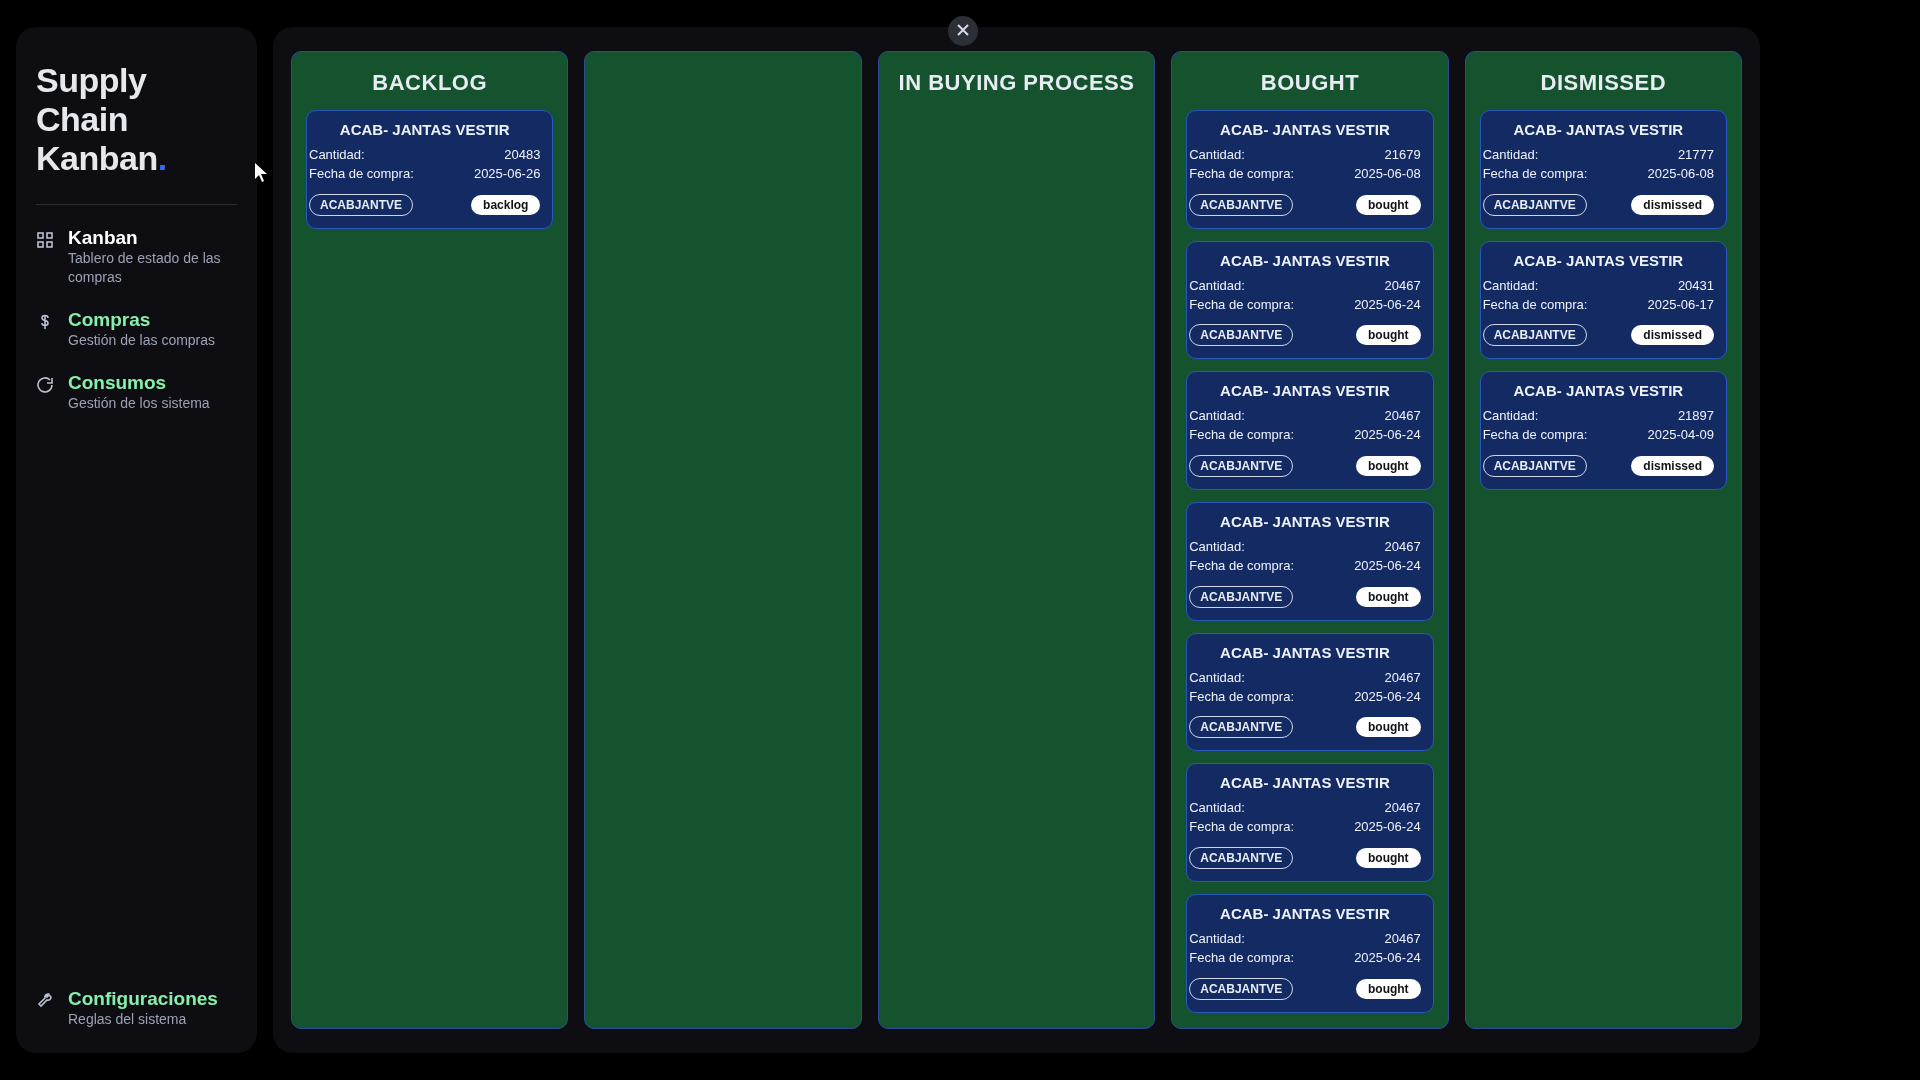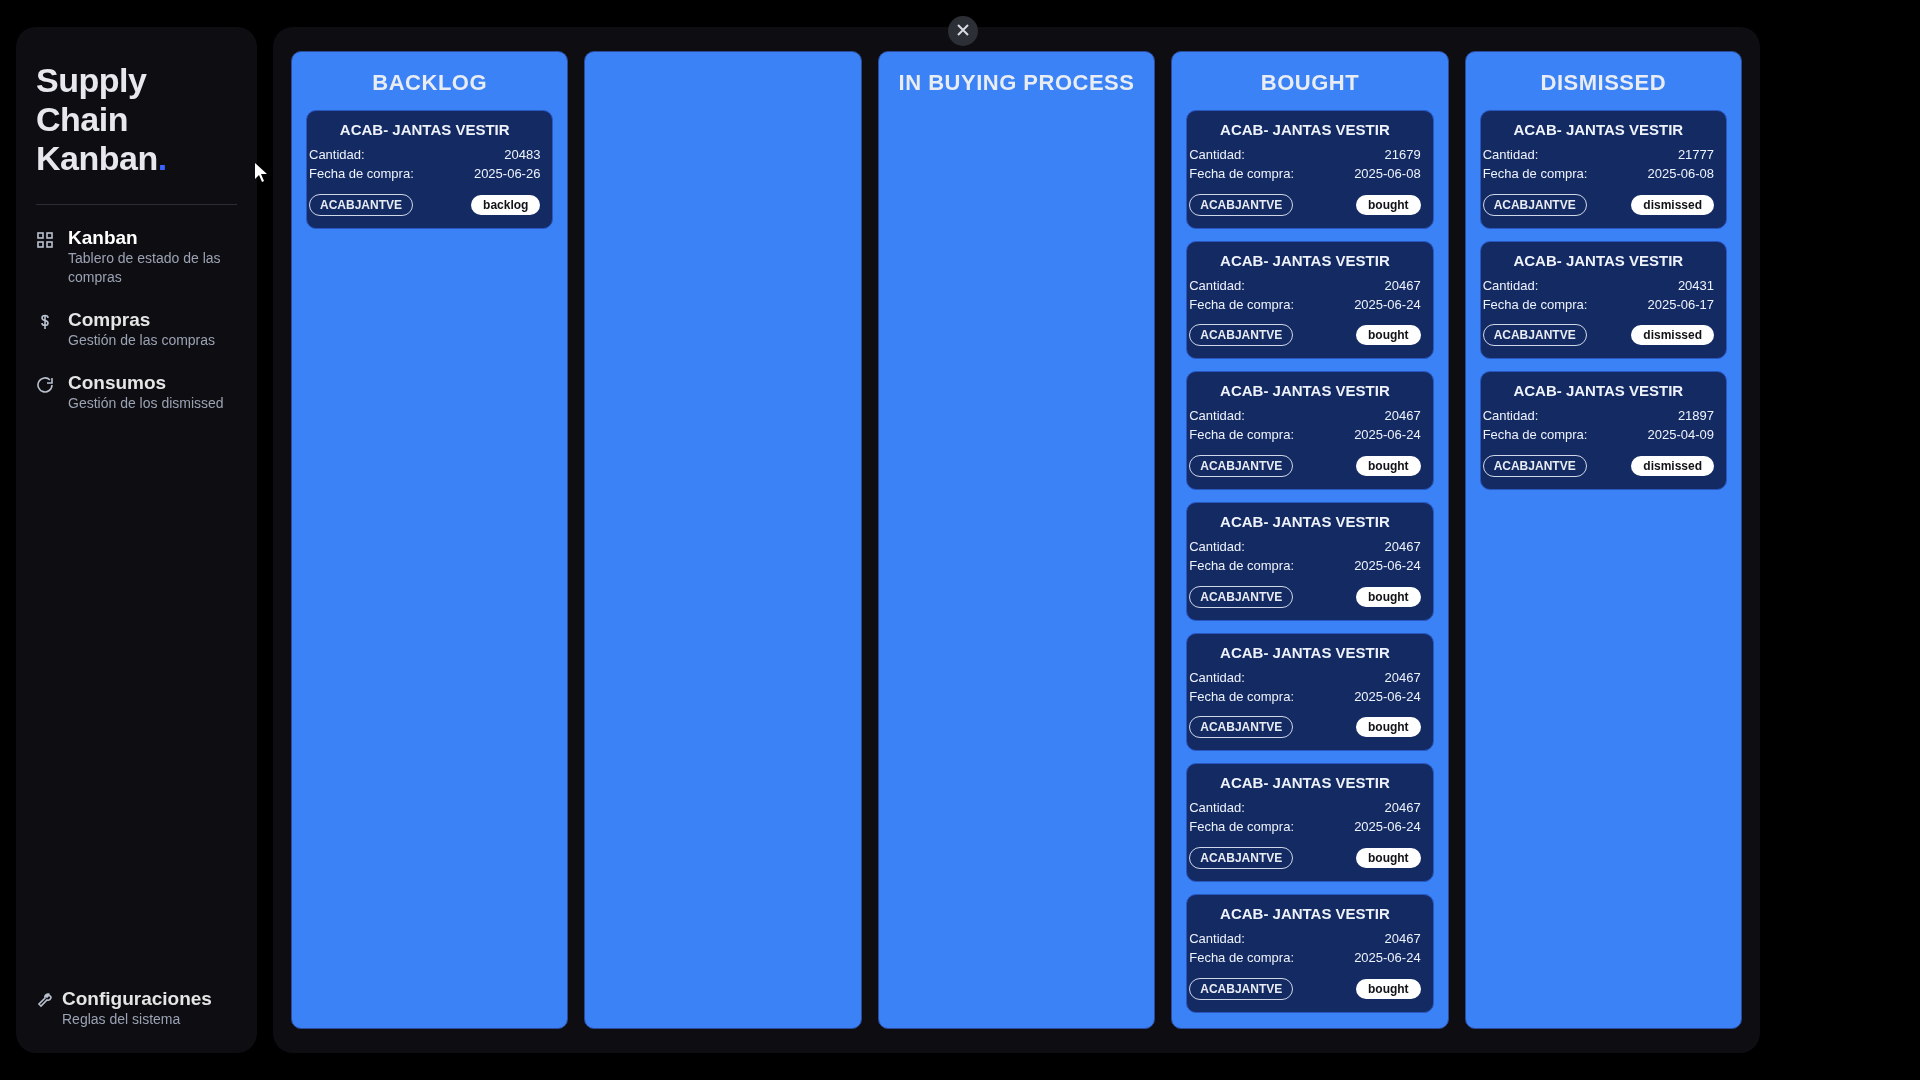--- a/index.html
+++ b/index.html
@@ -9,31 +9,31 @@
   
   .sidebar { width: 241px; background: #0e0e12; border-radius: 20px; padding: 34px 20px 24px 20px; display: flex; flex-direction: column; position: relative; }
   .brand { font-size: 34px; font-weight: 700; line-height: 1.15; color: #e6e8ee; letter-spacing: -0.5px; }
   .brand .dot { color: #3b63ff; }
   .divider { height: 1px; background: #2a2d36; margin: 26px 0 22px 0; }
 
   .nav { display: flex; flex-direction: column; gap: 22px; }
   .nav-item { display: flex; gap: 14px; align-items: flex-start; cursor: pointer; }
   .nav-icon { width: 18px; height: 18px; display: flex; align-items: center; justify-content: center; margin-top: 4px; color: #b9c0cf; flex-shrink: 0; }
   .nav-text { display: flex; flex-direction: column; }
-  .nav-label { font-size: 19px; font-weight: 600; color: #e5e5e5; }
+  .nav-label { font-size: 19px; font-weight: 600; color: #86efac; }
   .nav-sub { font-size: 14px; color: #9aa2b3; line-height: 1.35; }
   .nav-item.active .nav-label { color: #ffffff; }
 
   .sidebar-bottom { margin-top: auto; }
-  .settings-item { display: flex; gap: 8px; align-items: flex-start; cursor: pointer; }
+  .settings-item { display: flex; gap: 14px; align-items: flex-start; cursor: pointer; }
 
   
   .board-wrap { flex: 1; background: #0e0e12; border-radius: 20px; padding: 24px 18px 24px 18px; position: relative; overflow: hidden; }
   .board { display: flex; gap: 16px; height: 100%; }
-  .column { flex: 1; border: 1px solid #2e4a9a; border-radius: 10px; background: #3b82f6; display: flex; flex-direction: column; min-width: 0; }
+  .column { flex: 1; border: 1px solid #2e4a9a; border-radius: 10px; background: #14532d; display: flex; flex-direction: column; min-width: 0; }
   .col-header { text-align: center; font-size: 22px; font-weight: 700; letter-spacing: 0.5px; color: #e8ecf3; padding: 18px 10px 14px 10px; }
   .col-body { padding: 0 14px 14px 14px; overflow-y: auto; flex: 1; }
   .col-body::-webkit-scrollbar { width: 8px; }
   .col-body::-webkit-scrollbar-thumb { background: #27417f; border-radius: 4px; }
 
   
   .card { background: #142a63; border: 1px solid #2a56c0; border-radius: 10px; padding: 10px 12px 12px 2px; margin-bottom: 12px; cursor: grab; }
   .card-title { text-align: center; font-size: 15px; font-weight: 700; color: #eef2fb; margin-bottom: 8px; }
   .card-row { display: flex; justify-content: space-between; font-size: 13px; color: #e8ecf3; line-height: 1.45; }
   .card-row .k { color: #eef2fb; }
@@ -91,21 +91,21 @@
 
       <div class="nav-item">
         <span class="nav-icon">
           <svg width="16" height="16" viewBox="0 0 16 16" fill="none" stroke="currentColor" stroke-width="1.6">
               <path d="M13 3a7 7 0 1 0 2 5"></path>
               <path d="M15 1v5h-5"></path>
             </svg>
         </span>
         <span class="nav-text">
           <span class="nav-label">Consumos</span>
-          <span class="nav-sub">Gestión de los dismissed</span>
+          <span class="nav-sub">Gestión de los sistema</span>
         </span>
       </div>
     </nav>
 
     <div class="sidebar-bottom">
       <div class="settings-item">
         <span class="nav-icon">
           <svg width="16" height="16" viewBox="0 0 16 16" fill="none" stroke="currentColor" stroke-width="1.6">
               <path d="M14 4a3 3 0 0 1-4 3L4 13l-2-2 6-6a3 3 0 0 1 3-4l-2 2 1 1 2-2z"></path>
             </svg>

